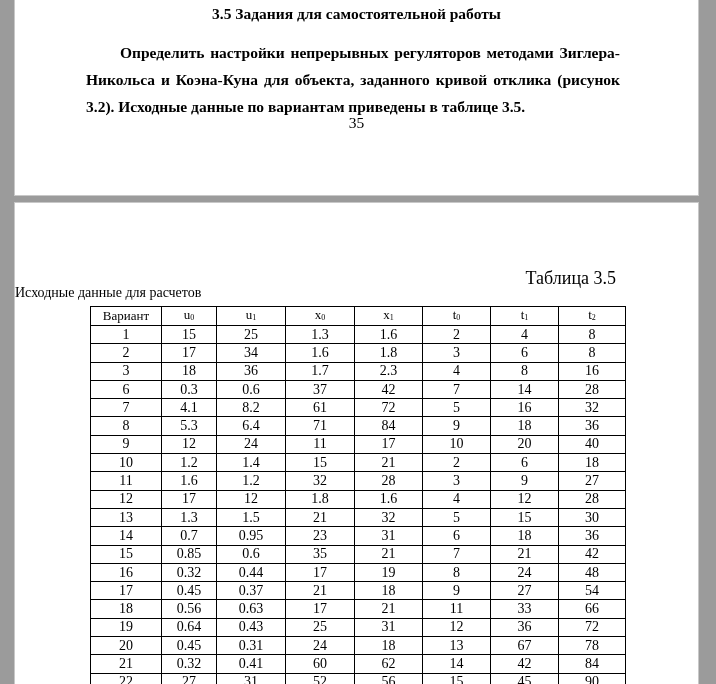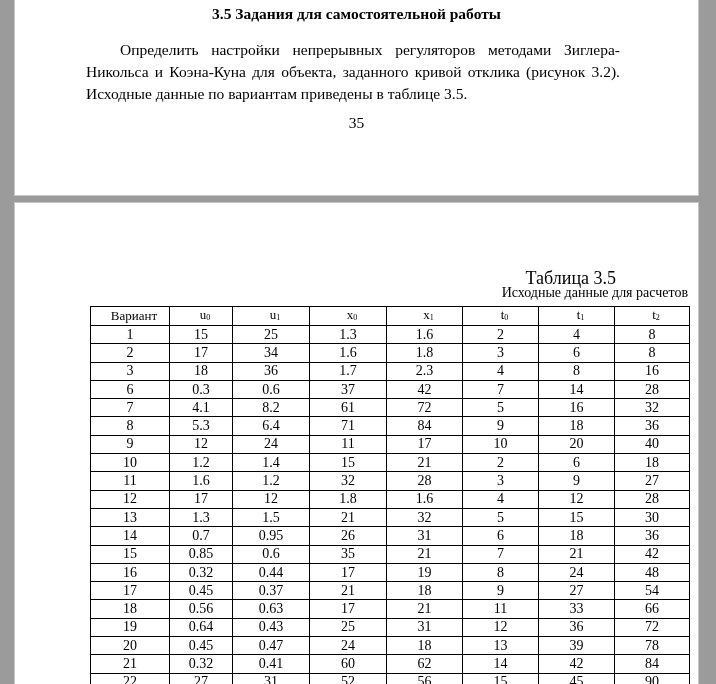--- a/index.html
+++ b/index.html
@@ -18,47 +18,48 @@
     }
     #page1 { top: -10px; height: 205px; }
     #page2 { top: 203px; height: 500px; }
 
     .heading {
       position: absolute; left: 0; right: 0; top: 15px;
       text-align: center; font-weight: bold; font-size: 15.5px;
     }
     .para {
       position: absolute; left: 71px; width: 534px; top: 49px;
-      font-size: 15.5px; line-height: 22px; text-align: justify;
+      font-size: 15.5px; line-height: 27px; text-align: justify;
       text-indent: 34px;
+      font-weight: bold;
     }
     .pagenum {
       position: absolute; left: 0; right: 0; top: 124px;
       text-align: center; font-size: 15.5px;
     }
 
     .table-num {
       position: absolute; right: 82px; top: 65px; font-size: 18px;
     }
     .table-caption {
       position: absolute; left: 0; right: 10px; top: 82px;
-      text-align: right; font-size: 14px;
+      text-align: left; font-size: 14px;
     }
     table.data {
       position: absolute; left: 75px; top: 103px;
       border-collapse: collapse;
       font-size: 14px;
     }
     table.data td, table.data th {
       border: 1px solid #000;
       height: 17.3px; padding: 0;
       text-align: center; font-weight: normal;
       line-height: 16px;
     }
-    table.data th { font-size: 13px; padding-left: 8px; }
+    table.data th { font-size: 13px; }
     .c0 { width: 70px; } .c1 { width: 54px; } .c2 { width: 68px; font-family: Liberation Serif, serif; }
     .c3 { width: 68px; } .c4 { width: 67px; margin-top: 8px; } .c5 { width: 67px; margin-top: 40px; }
     .c6 { width: 67px; } .c7 { width: 66px; }
     sub { font-size: 8px; vertical-align: baseline; position: relative; top: 1px; }
   </style>
 </head>
 <body>
 
 <div class="page" id="page1">
   <div class="heading">3.5 Задания для самостоятельной работы</div>
@@ -190,21 +191,21 @@
           <td class="c3">21</td>
           <td class="c4">32</td>
           <td class="c5">5</td>
           <td class="c6">15</td>
           <td class="c7">30</td>
         </tr>
         <tr>
           <td class="c0">14</td>
           <td class="c1">0.7</td>
           <td class="c2">0.95</td>
-          <td class="c3">26</td>
+          <td class="c3">23</td>
           <td class="c4">31</td>
           <td class="c5">6</td>
           <td class="c6">18</td>
           <td class="c7">36</td>
         </tr>
         <tr>
           <td class="c0">15</td>
           <td class="c1">0.85</td>
           <td class="c2">0.6</td>
           <td class="c3">35</td>
@@ -249,25 +250,25 @@
           <td class="c2">0.43</td>
           <td class="c3">25</td>
           <td class="c4">31</td>
           <td class="c5">12</td>
           <td class="c6">36</td>
           <td class="c7">72</td>
         </tr>
         <tr>
           <td class="c0">20</td>
           <td class="c1">0.45</td>
-          <td class="c2">0.47</td>
+          <td class="c2">0.31</td>
           <td class="c3">24</td>
           <td class="c4">18</td>
           <td class="c5">13</td>
-          <td class="c6">39</td>
+          <td class="c6">67</td>
           <td class="c7">78</td>
         </tr>
         <tr>
           <td class="c0">21</td>
           <td class="c1">0.32</td>
           <td class="c2">0.41</td>
           <td class="c3">60</td>
           <td class="c4">62</td>
           <td class="c5">14</td>
           <td class="c6">42</td>

